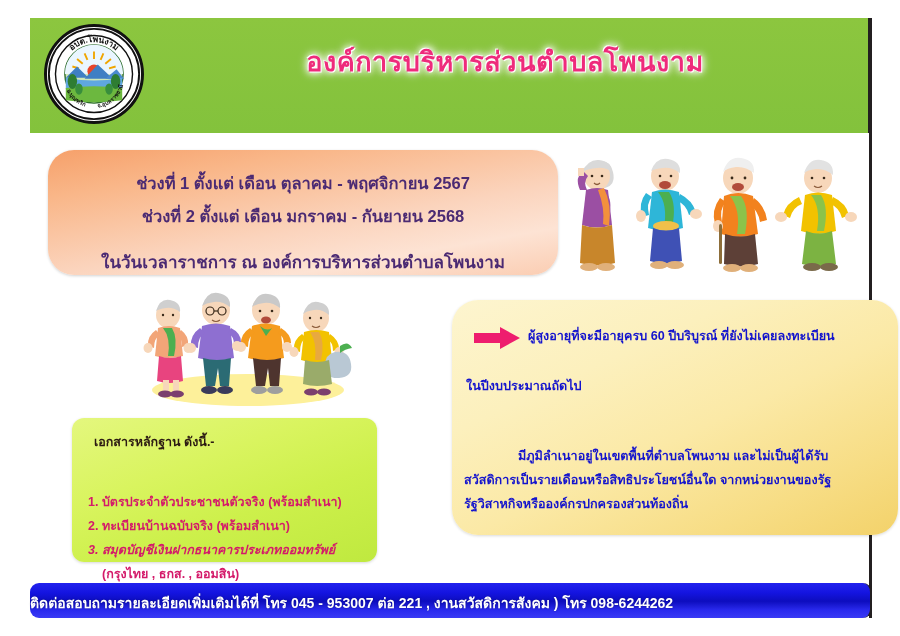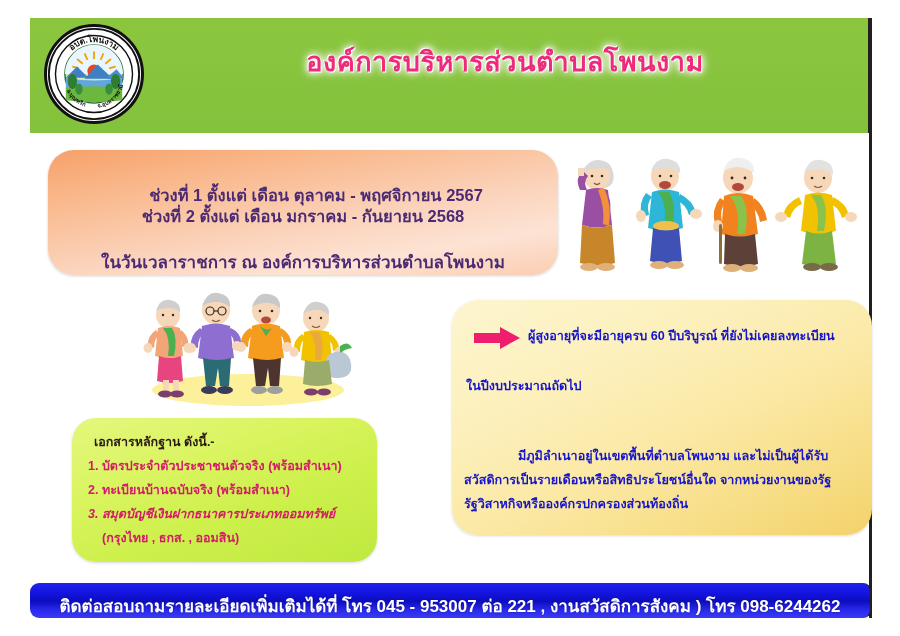--- a/index.html
+++ b/index.html
@@ -41,54 +41,55 @@
   
   .period-box{
     position:absolute;left:48px;top:150px;width:510px;height:125px;border-radius:26px;
     background:linear-gradient(170deg,#f6a06a 0%,#f9b688 22%,#fbd4bd 58%,#fde3d4 78%,#fbcdb2 100%);
     box-shadow:0 1px 3px rgba(0,0,0,.18);
   }
   .period-line{
     position:absolute;left:0;width:100%;text-align:center;
     font-size:16.5px;font-weight:bold;color:#4b2a73;white-space:nowrap;
   }
-  .period-line.l1{top:32px;margin-left:13px;}
+  .period-line.l1{top:20px;}
   .period-line.l2{top:53px;}
   .period-line.l3{top:98px;font-size:17px;}
 
   
   .elders-top{position:absolute;left:560px;top:138px;width:320px;height:145px;}
   .elders-top svg{display:block;width:100%;height:100%;}
 
   
   .elders-left{position:absolute;left:130px;top:282px;width:240px;height:128px;}
   .elders-left svg{display:block;width:100%;height:100%;}
 
   
   .docs-box{
-    position:absolute;left:72px;top:418px;width:305px;height:144px;border-radius:24px;
+    position:absolute;left:72px;top:418px;width:305px;height:144px;border-radius:12px;
     background:linear-gradient(160deg,#e4f77e 0%,#d9f45f 35%,#cdf04b 62%,#bfe93f 100%);
     box-shadow:0 1px 3px rgba(0,0,0,.16);
   }
   .docs-title{
     position:absolute;left:22px;top:14px;font-size:12.5px;font-weight:bold;color:#2b1a12;white-space:nowrap;
   }
   .docs-item{
-    position:absolute;left:16px;font-size:12.5px;font-weight:bold;color:#d41a6a;white-space:nowrap;
+    position:absolute;left:16px;font-size:12.5px;font-weight:bold;color:#d41a6a;white-space:nowrap;margin-top:36px;
   }
   .docs-item.i1{top:38px;}
   .docs-item.i2{top:62px;}
   .docs-item.i3{top:86px;font-style:italic;}
   .docs-item.i4{top:110px;left:30px;}
 
   
   .qual-box{
     position:absolute;left:452px;top:300px;width:420px;height:235px;border-radius:26px;
     background:linear-gradient(155deg,#fdf5cf 0%,#fcf0bd 30%,#fbe9a6 55%,#f7dd85 80%,#f3d26a 100%);
     box-shadow:0 1px 3px rgba(0,0,0,.15);
+    padding-left:26px;
   }
   .arrow-icon{position:absolute;left:22px;top:27px;width:46px;height:22px;}
   .arrow-icon svg{display:block;width:100%;height:100%;}
   .qual-line{
     position:absolute;font-size:12.6px;font-weight:bold;color:#1414cd;white-space:nowrap;
   }
   .qual-line.q1{left:76px;top:26px;}
   .qual-line.q2{left:14px;top:51px;}
   .qual-line.q3{left:14px;top:76px;}
   .qual-birth{
@@ -98,22 +99,22 @@
   .qual-line.q5{left:12px;top:170px;}
   .qual-line.q6{left:12px;top:194px;}
 
   
   .footer{
     position:absolute;left:30px;top:583px;width:842px;height:35px;border-radius:9px;
     background:linear-gradient(180deg,#2222ee 0%,#1414e0 28%,#0d0dbe 52%,#2a2aee 78%,#3a3af5 100%);
     border-right:2px solid #231f20;box-sizing:border-box;
   }
   .footer-text{
-    position:absolute;left:0;top:9px;width:100%;text-align:center;
-    font-size:17px;font-weight:bold;color:#ffffff;white-space:nowrap;
+    position:absolute;left:0;top:9px;width:100%;text-align:left;
+    font-size:14px;font-weight:bold;color:#ffffff;white-space:nowrap;
     text-shadow:0 0 2px rgba(0,0,0,.35);
   }
 </style>
 </head>
 <body>
 
 <div class="poster">
 
   <div class="frame-line-left"></div>
   <div class="frame-line-right"></div>

